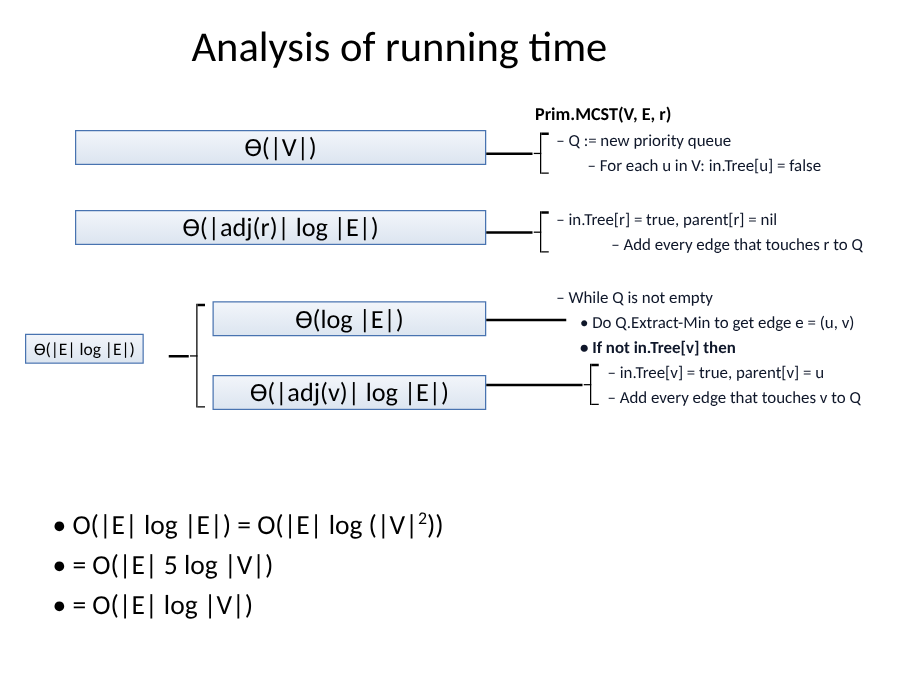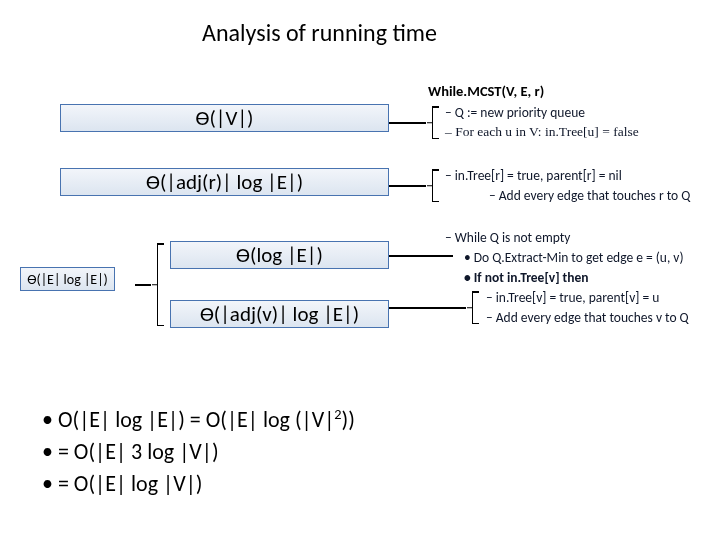--- a/index.html
+++ b/index.html
@@ -10,21 +10,21 @@
     font-family: Calibri, Arial, sans-serif;
     position: relative;
     overflow: hidden;
   }
   .title {
     position: absolute;
     top: 18px;
     left: 0;
     width: 639px;
     text-align: center;
-    font-size: 24px;
+    font-size: 34px;
     font-weight: 400;
     color: #000;
   }
   .algo-title {
     position: absolute;
     font-size: 14.5px;
     font-weight: 700;
     color: #000;
   }
   .algo-line {
@@ -92,23 +92,23 @@
     line-height: 1.45;
     white-space: nowrap;
   }
   sup { font-size: 0.65em; vertical-align: super; }
 </style>
 </head>
 <body>
 
 <div class="title">Analysis of running time</div>
 
-<div class="algo-title" style="left:428px; top:82px;">While.MCST(V, E, r)</div>
+<div class="algo-title" style="left:428px; top:82px;">Prim.MCST(V, E, r)</div>
 <div class="algo-line" style="left:445px; top:104px;">– Q := new priority queue</div>
-<div class="algo-line" style="left:445px; top:124px;font-family:Liberation Serif, serif;">– For each u in V: in.Tree[u] = false</div>
+<div class="algo-line" style="left:470px; top:124px;">– For each u in V: in.Tree[u] = false</div>
 
 <div class="algo-line" style="left:445px; top:167px;">– in.Tree[r] = true, parent[r] = nil</div>
 <div class="algo-line" style="left:445px; top:187px;margin-left:44px;">– Add every edge that touches r to Q</div>
 
 <div class="algo-line" style="left:445px; top:229px;">– While Q is not empty</div>
 <div class="algo-line" style="left:464px; top:249px;">• Do Q.Extract-Min to get edge e = (u, v)</div>
 <div class="algo-line" style="left:464px; top:269px;font-weight:bold;">• If not in.Tree[v] then</div>
 <div class="algo-line" style="left:486px; top:289px;">– in.Tree[v] = true, parent[v] = u</div>
 <div class="algo-line" style="left:486px; top:309px;">– Add every edge that touches v to Q</div>
 
@@ -135,15 +135,15 @@
 </div>
 <div class="conn" style="left:389px; top:307px; width:77px;"></div>
 
 <div class="bracket" style="left:157px; top:243px; height:83px;">
   <div class="bracket-mid" style="left:-6px; width:6px;"></div>
 </div>
 <div class="conn" style="left:135px; top:284px; width:16px;"></div>
 
 <div class="bullets">
   <div class="row">• O(|E| log |E|) = O(|E| log (|V|<sup>2</sup>))</div>
-  <div class="row">• = O(|E| 3 log |V|)</div>
+  <div class="row">• = O(|E| 5 log |V|)</div>
   <div class="row">• = O(|E| log |V|)</div>
 </div>
 
 </body></html>

